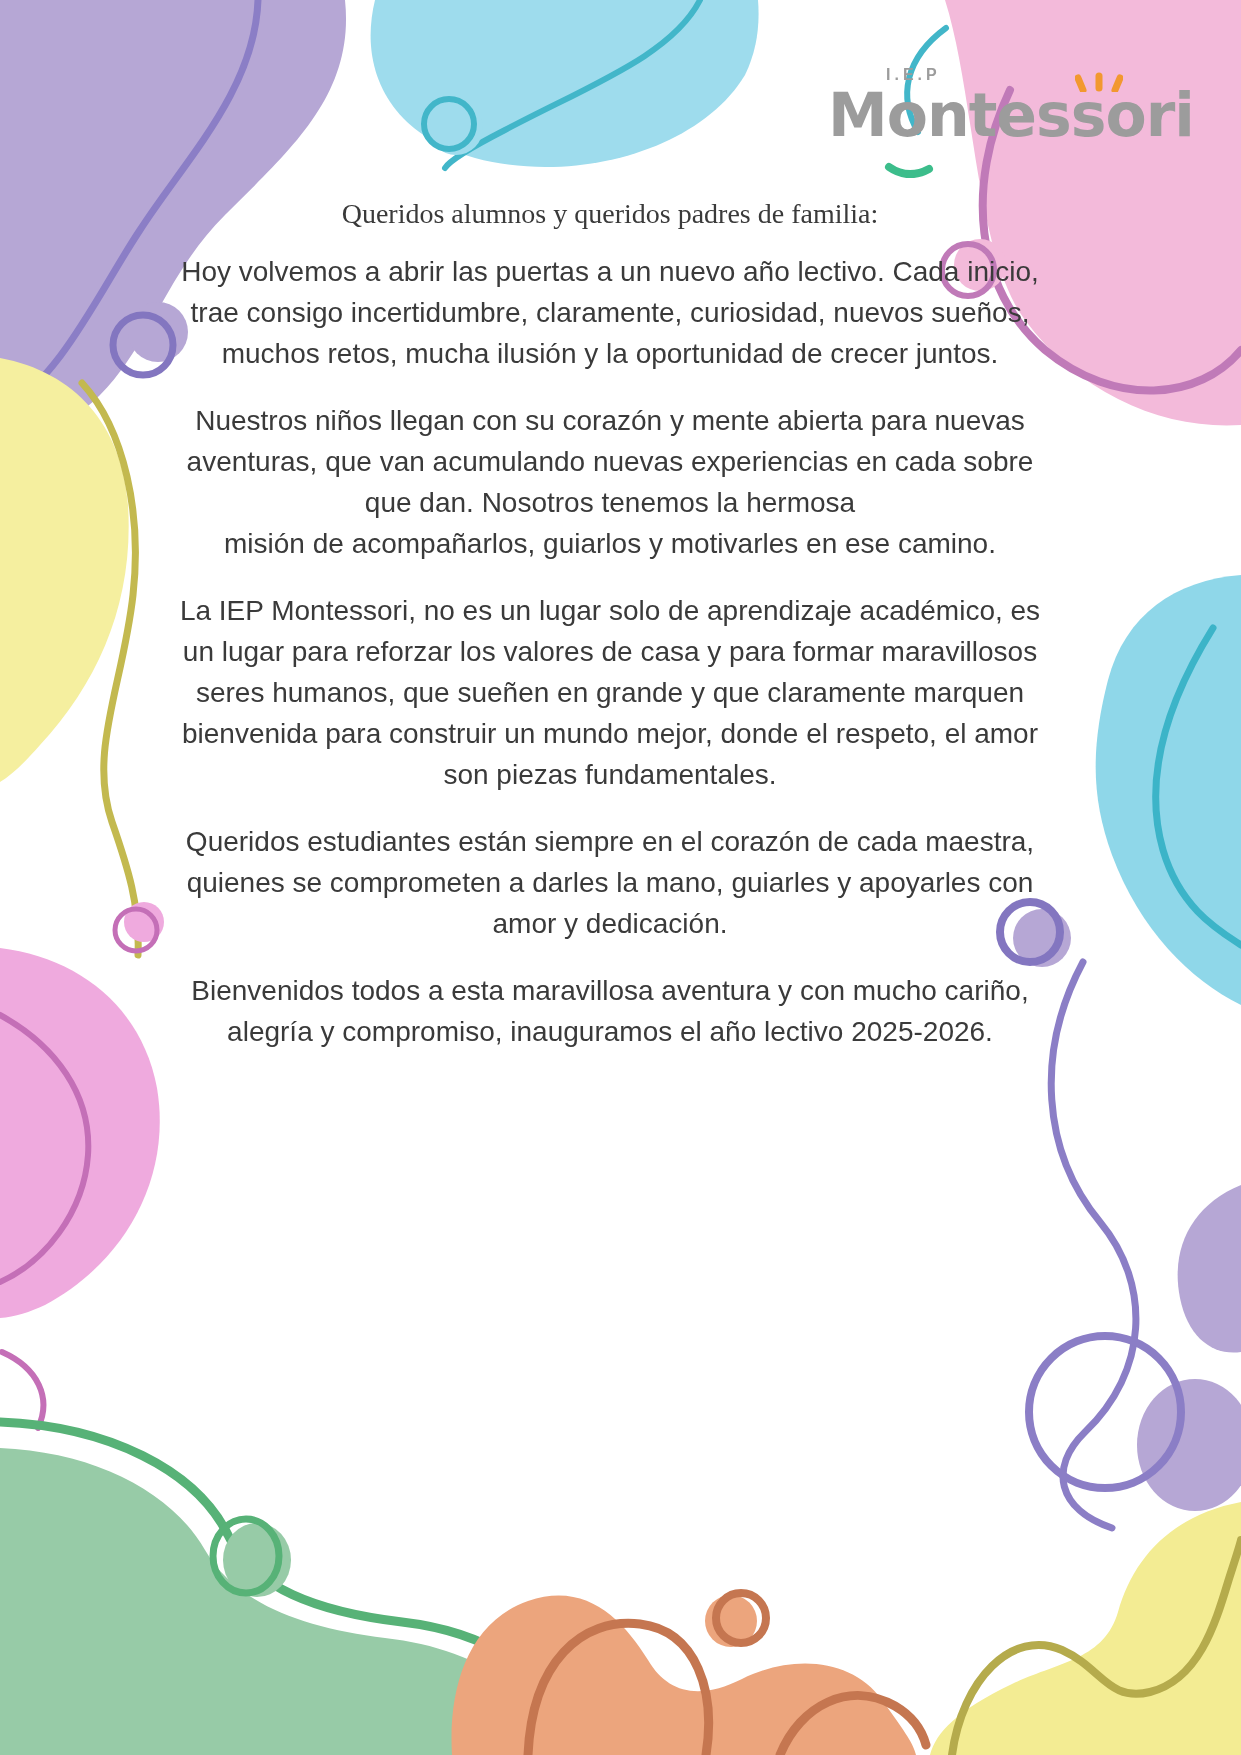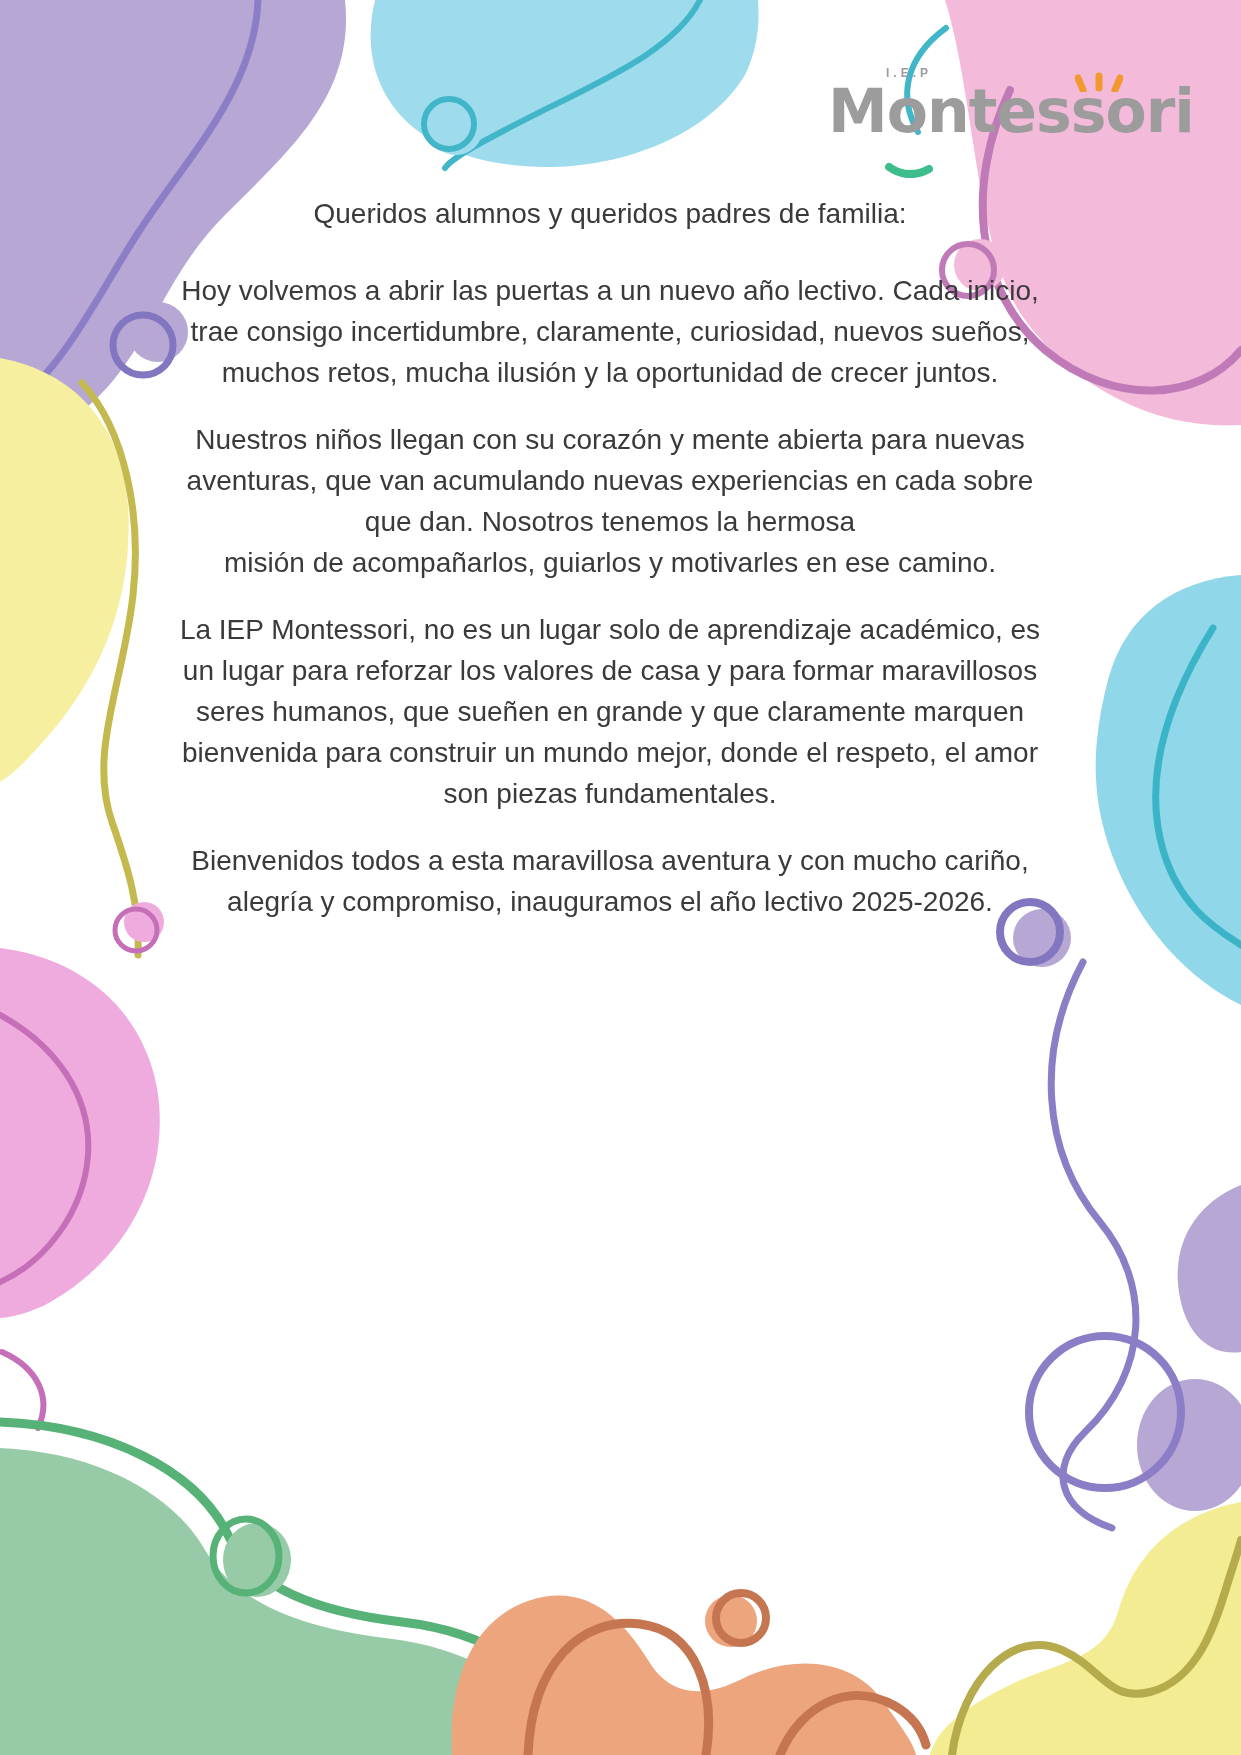--- a/index.html
+++ b/index.html
@@ -14,21 +14,21 @@
   .deco{
     position:absolute;left:0;top:0;width:1241px;height:1755px;
     z-index:1;pointer-events:none;
   }
   
   .logo{
     position:absolute;left:828px;top:66px;width:360px;height:110px;
     z-index:2;color:#9c9c9c;
   }
   .logo-prefix{
-    font-size:12px;font-weight:bold;letter-spacing:4px;
+    font-size:16px;font-weight:bold;letter-spacing:4px;
     margin-left:58px;color:#9c9c9c;
   }
   .logo-name{
     font-size:60px;font-weight:bold;letter-spacing:-1px;
     color:#9c9c9c;line-height:1.05;
     font-family:"DejaVu Sans", sans-serif;
   }
   .logo-rays{position:absolute;left:247px;top:6px;}
   .logo-smile{position:absolute;left:56px;top:96px;}
   
@@ -36,21 +36,21 @@
     position:absolute;left:105px;top:193px;width:1010px;
     z-index:3;
     text-align:center;
     color:#3a3a3a;
     font-size:28px;line-height:41px;
   }
   .letter p{
     margin:0 0 26px 0;
     white-space:pre-line;
   }
-  .letter .salutation{margin-bottom:36px;}
+  .letter .salutation{margin-bottom:17px;font-family:Liberation Serif, serif;}
 </style>
 </head>
 <body>
 
 <div class="page">
 
   <svg class="deco" viewBox="0 0 1241 1755" xmlns="http://www.w3.org/2000/svg">
 
     <path d="M0,0 L345,0 C355,95 290,150 225,215 C165,275 150,345 100,395 C70,425 35,440 0,442 Z" fill="#b6a7d5"></path>
     <path d="M258,0 C255,90 185,160 140,230 C100,290 60,380 0,412" fill="none" stroke="#8b7ec6" stroke-width="7" stroke-linecap="round"></path>
@@ -122,17 +122,20 @@
 muchos retos, mucha ilusión y la oportunidad de crecer juntos.</p>
     <p>Nuestros niños llegan con su corazón y mente abierta para nuevas
 aventuras, que van acumulando nuevas experiencias en cada sobre
 que dan. Nosotros tenemos la hermosa
 misión de acompañarlos, guiarlos y motivarles en ese camino.</p>
     <p>La IEP Montessori, no es un lugar solo de aprendizaje académico, es
 un lugar para reforzar los valores de casa y para formar maravillosos
 seres humanos, que sueñen en grande y que claramente marquen
 bienvenida para construir un mundo mejor, donde el respeto, el amor
 son piezas fundamentales.</p>
+    <p>Queridos estudiantes están siempre en el corazón de cada maestra,
+quienes se comprometen a darles la mano, guiarles y apoyarles con
+amor y dedicación.</p>
     <p>Bienvenidos todos a esta maravillosa aventura y con mucho cariño,
 alegría y compromiso, inauguramos el año lectivo 2025-2026.</p>
   </div>
 
 </div>
 
 </body></html>

